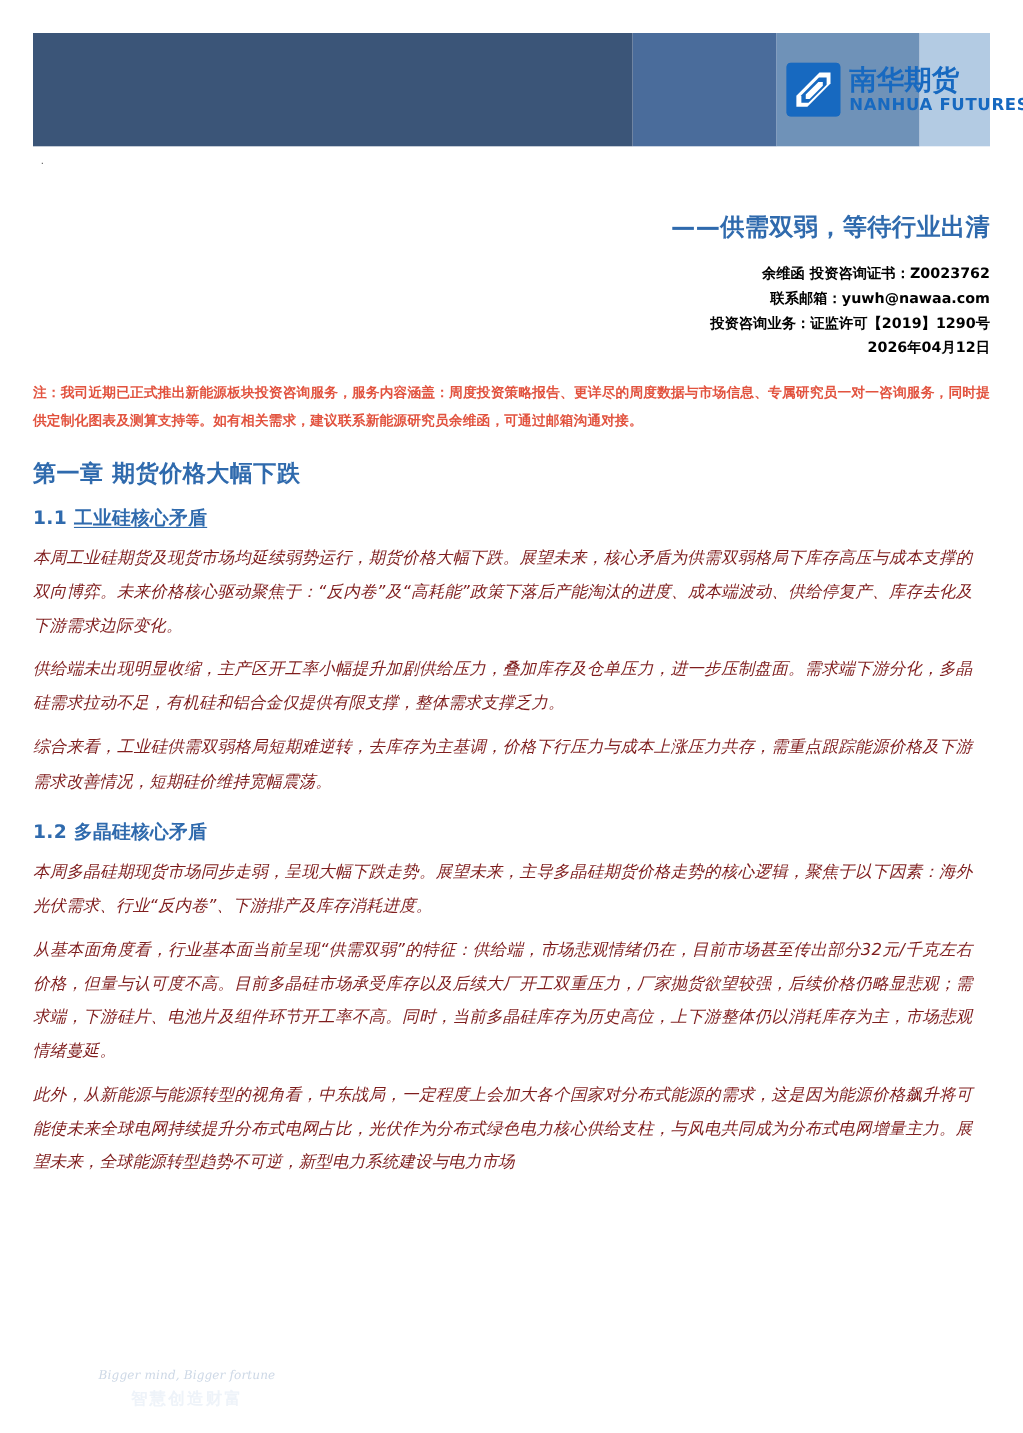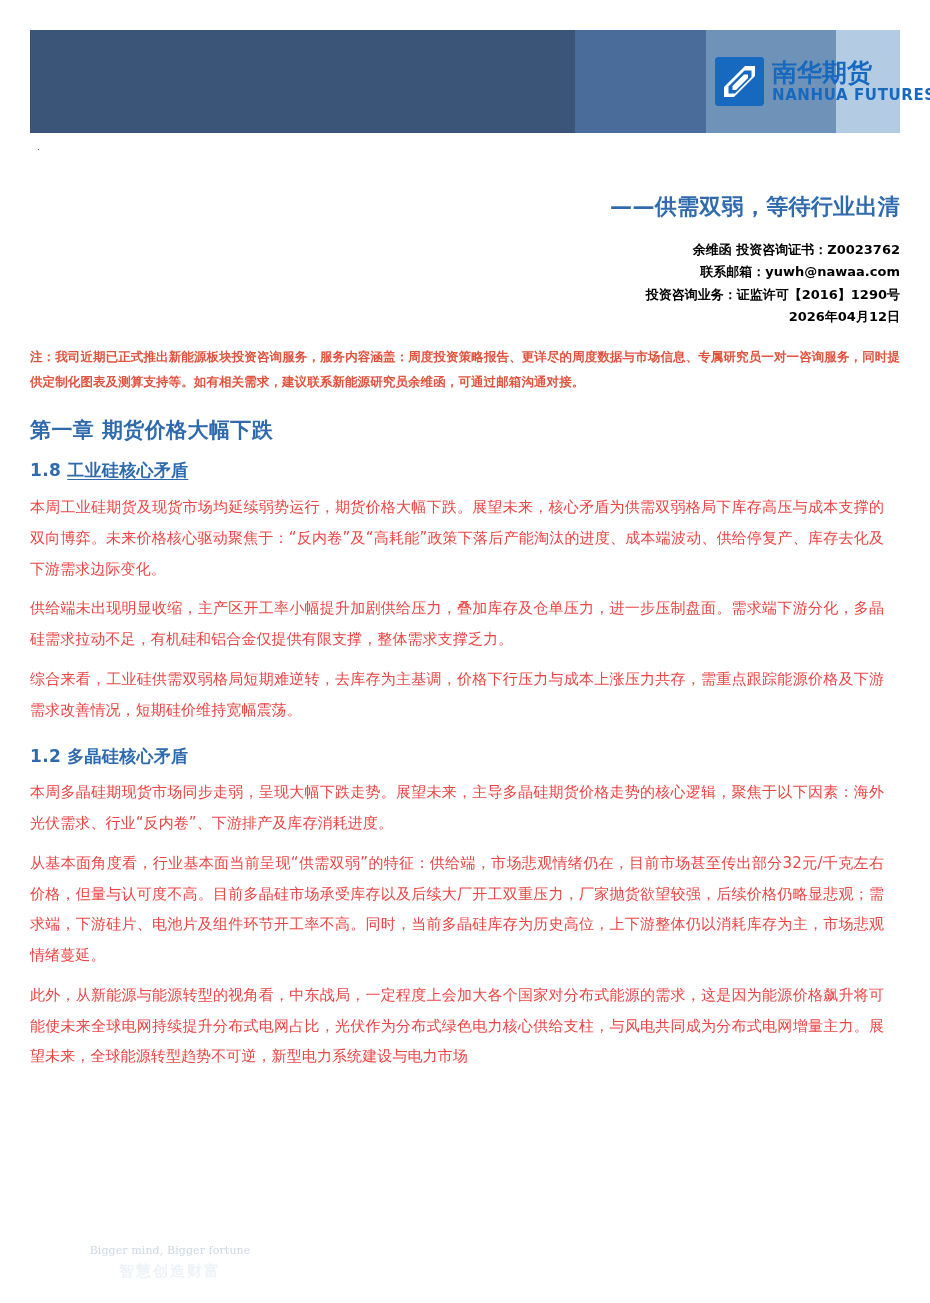--- a/index.html
+++ b/index.html
@@ -51,20 +51,21 @@
     position: absolute;
     left: 55px;
     bottom: 22px;
     text-align: center;
     width: 230px;
   }
   .tagline-en {
     font-size: 11px;
     color: #cdd8e6;
     letter-spacing: 0.1px;
+    font-style: italic;
     font-family: "DejaVu Serif", "Liberation Serif", serif;
     white-space: nowrap;
   }
   .tagline-cn {
     font-size: 15px;
     color: #eef3f9;
     letter-spacing: 2px;
     margin-top: 5px;
     font-weight: bold;
     white-space: nowrap;
@@ -181,25 +182,26 @@
     font-size: 17px;
     font-weight: bold;
     color: #2f6aad;
     margin-top: 20px;
     letter-spacing: 0.3px;
   }
 
   p.body-para {
     font-size: 15px;
     line-height: 2.05;
-    color: #ef4444;
+    color: #7f1d1d;
     margin: 9px 16px 0 0;
     text-align: justify;
     text-justify: inter-ideograph;
     letter-spacing: 0.1px;
+    font-style: italic;
   }
   p.body-para:first-of-type { margin-top: 10px; }
 </style>
 </head>
 <body>
 
 <div class="header-banner">
   <div class="band-main"></div>
   <div class="band-2"></div>
   <div class="band-3"></div>
@@ -229,30 +231,30 @@
 <div class="stray-dot">.</div>
 
 <div class="doc">
 
 
   <div class="doc-subtitle">——供需双弱，等待行业出清</div>
 
   <div class="meta-block">
     <div>余维函 投资咨询证书：Z0023762</div>
     <div>联系邮箱：yuwh@nawaa.com</div>
-    <div>投资咨询业务：证监许可【2016】1290号</div>
+    <div>投资咨询业务：证监许可【2019】1290号</div>
     <div>2026年04月12日</div>
   </div>
 
   <div class="notice">注：我司近期已正式推出新能源板块投资咨询服务，服务内容涵盖：周度投资策略报告、更详尽的周度数据与市场信息、专属研究员一对一咨询服务，同时提供定制化图表及测算支持等。如有相关需求，建议联系新能源研究员余维函，可通过邮箱沟通对接。</div>
 
   <div class="h-chapter">第一章 期货价格大幅下跌</div>
 
   <div class="h-section">
-    <span>1.8 </span><span class="underlined">工业硅核心矛盾</span>
+    <span>1.1 </span><span class="underlined">工业硅核心矛盾</span>
   </div>
 
   <p class="body-para">本周工业硅期货及现货市场均延续弱势运行，期货价格大幅下跌。展望未来，核心矛盾为供需双弱格局下库存高压与成本支撑的双向博弈。未来价格核心驱动聚焦于：“反内卷”及“高耗能”政策下落后产能淘汰的进度、成本端波动、供给停复产、库存去化及下游需求边际变化。</p>
   <p class="body-para">供给端未出现明显收缩，主产区开工率小幅提升加剧供给压力，叠加库存及仓单压力，进一步压制盘面。需求端下游分化，多晶硅需求拉动不足，有机硅和铝合金仅提供有限支撑，整体需求支撑乏力。</p>
   <p class="body-para">综合来看，工业硅供需双弱格局短期难逆转，去库存为主基调，价格下行压力与成本上涨压力共存，需重点跟踪能源价格及下游需求改善情况，短期硅价维持宽幅震荡。</p>
 
   <div class="h-section-2">1.2 多晶硅核心矛盾</div>
 
   <p class="body-para">本周多晶硅期现货市场同步走弱，呈现大幅下跌走势。展望未来，主导多晶硅期货价格走势的核心逻辑，聚焦于以下因素：海外光伏需求、行业“反内卷”、下游排产及库存消耗进度。</p>
   <p class="body-para">从基本面角度看，行业基本面当前呈现“供需双弱”的特征：供给端，市场悲观情绪仍在，目前市场甚至传出部分32元/千克左右价格，但量与认可度不高。目前多晶硅市场承受库存以及后续大厂开工双重压力，厂家抛货欲望较强，后续价格仍略显悲观；需求端，下游硅片、电池片及组件环节开工率不高。同时，当前多晶硅库存为历史高位，上下游整体仍以消耗库存为主，市场悲观情绪蔓延。</p>

